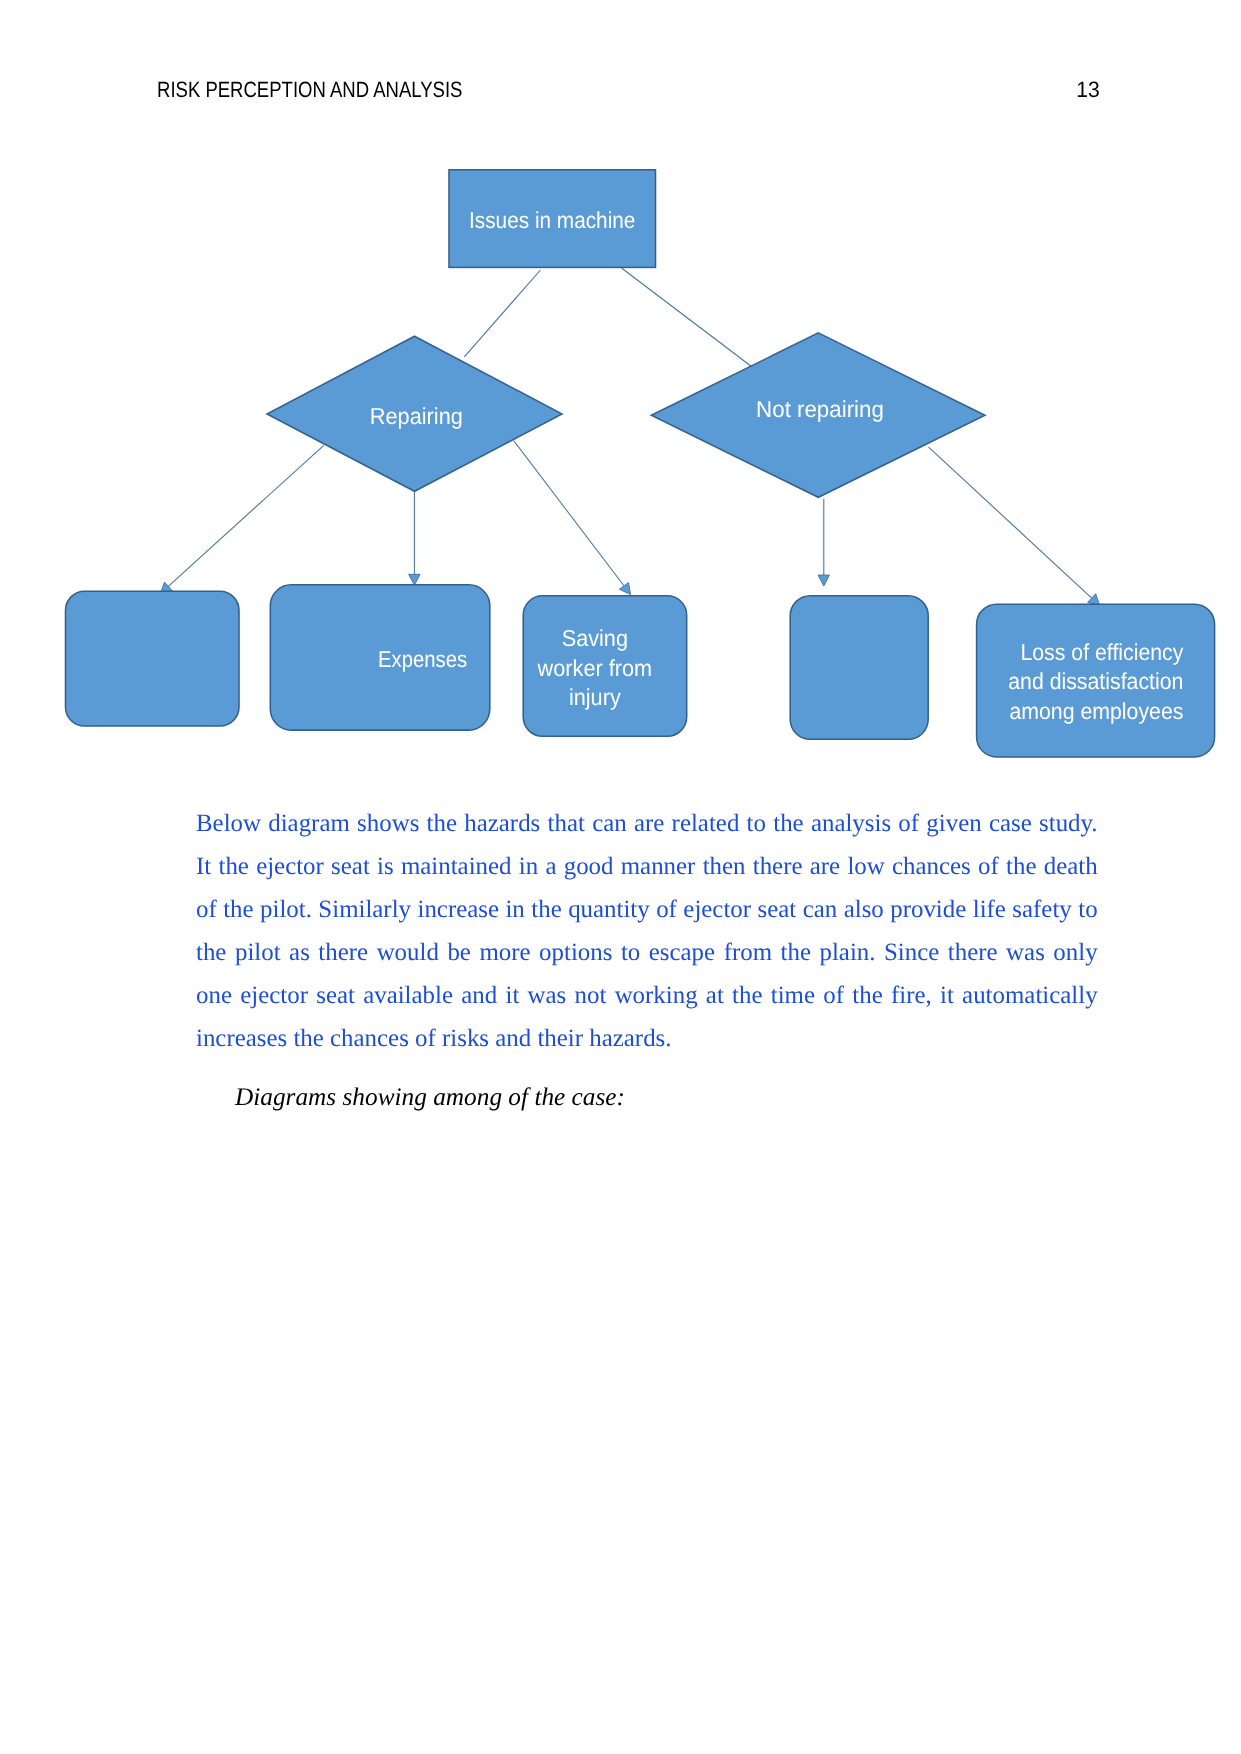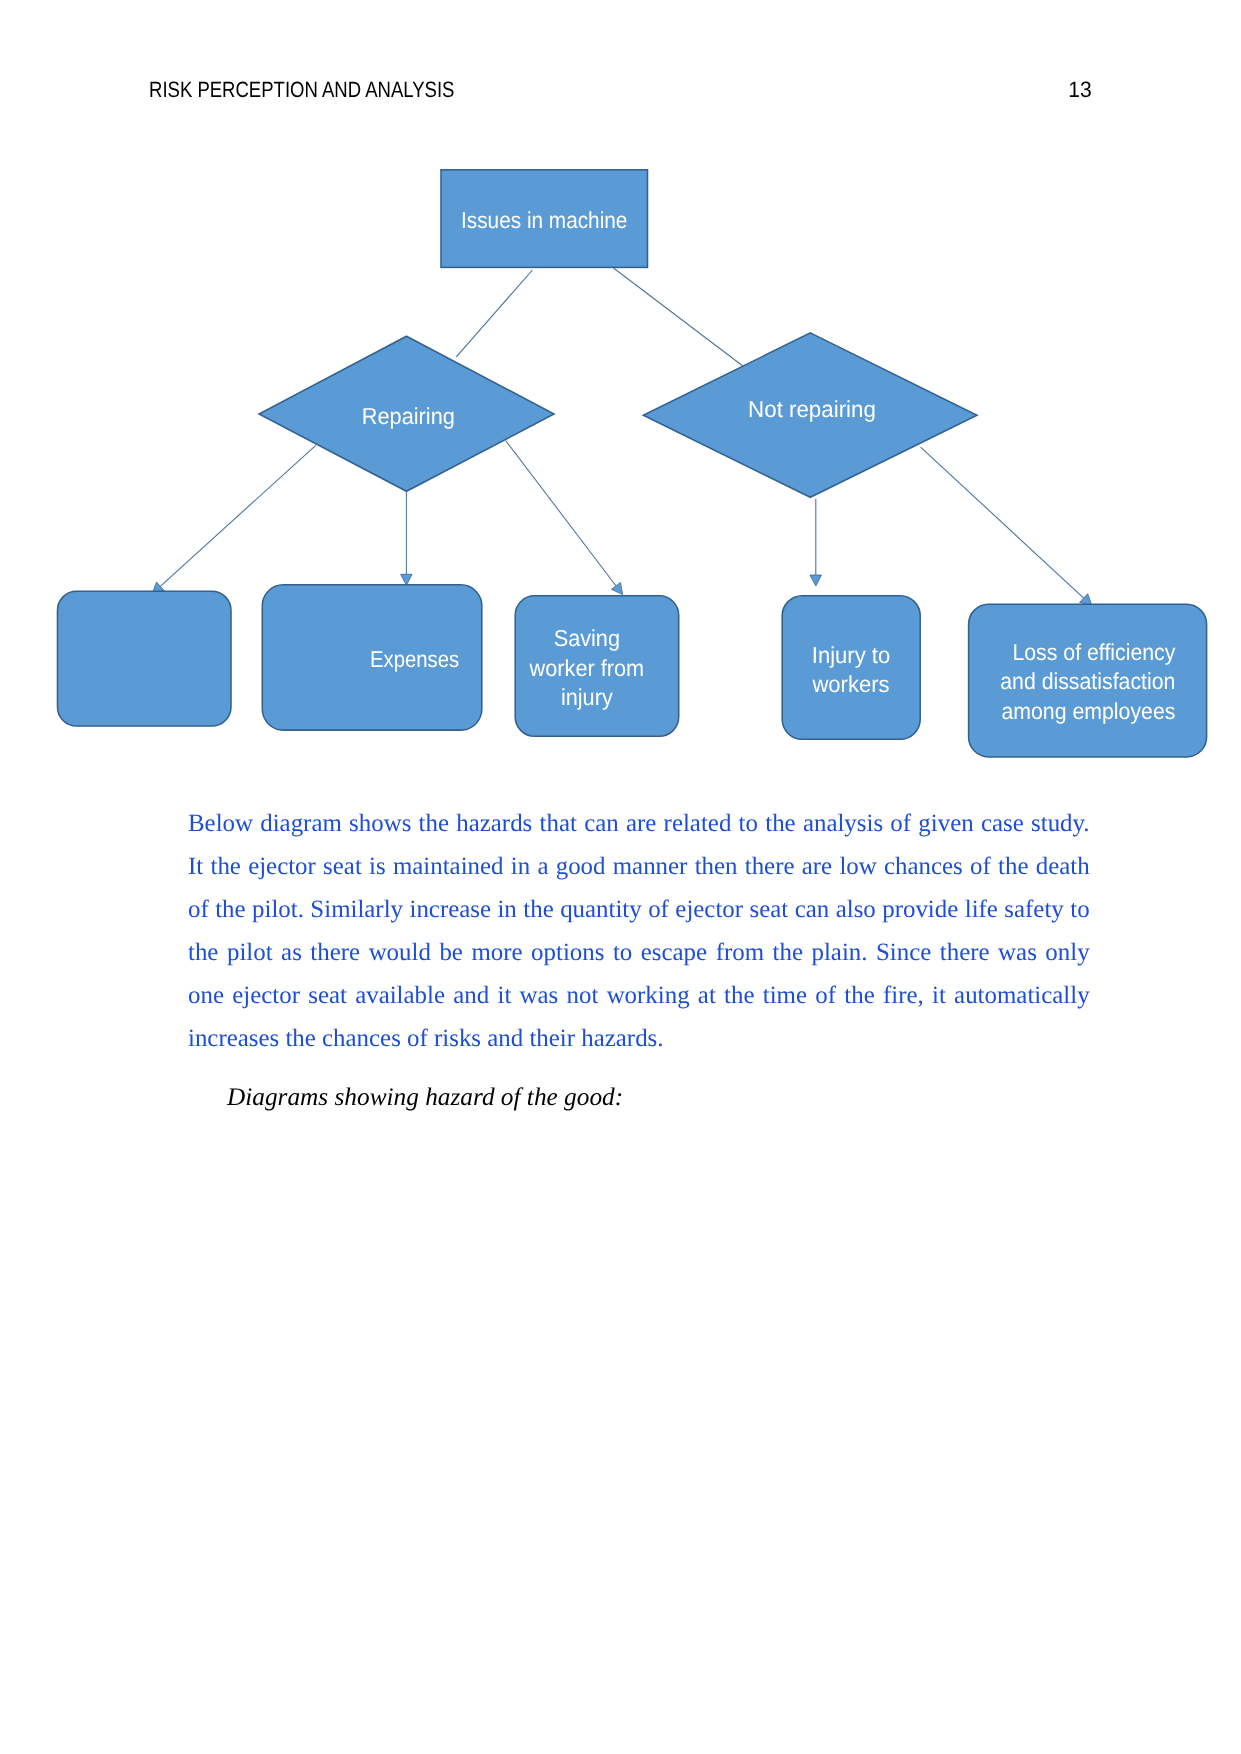--- a/index.html
+++ b/index.html
@@ -1,21 +1,21 @@
 <!DOCTYPE html>
 <html><head>
 <meta charset="utf-8">
 <title>Risk Perception and Analysis</title>
 <style>
   html, body { margin:0; padding:0; background:#ffffff; }
   * { -webkit-font-smoothing:antialiased; -moz-osx-font-smoothing:grayscale;
       text-rendering:geometricPrecision; }
   body { width:1241px; height:1754px; position:relative; overflow:hidden;
          font-family:"Liberation Serif", serif; color:#000; }
-  .page { position:absolute; inset:0; }
+  .page { position:absolute; inset:0;margin-left:8px; }
   #doc-header, #body-text, #caption-line, .node-label {
     backface-visibility:hidden; will-change:transform; }
 
   
   #doc-header { position:absolute; left:149.0px; top:76.5px; width:943px; height:24px; }
   #header-title { position:absolute; left:0; top:0; font-family:"Liberation Sans", sans-serif;
                   font-size:22.2px; color:#000; white-space:nowrap;
                   transform:scaleX(0.835); transform-origin:0 0; }
   #header-page-number { position:absolute; right:0; top:0; font-family:"Liberation Sans", sans-serif;
                   font-size:22.2px; color:#000; transform:scaleX(0.95); transform-origin:100% 0; }
@@ -100,24 +100,21 @@
     </div>
     <div class="node-label" style="left:643.3px; top:325px; width:333.7px; height:164.4px; --dy:2.1px; --sx:0.968; --dx:1.9px;">
       <span>Not repairing</span>
     </div>
     <div class="node-label" style="left:262.3px; top:584.8px; width:203px; height:145.3px;justify-content:flex-end; --dy:2.0px; --sx:0.882;">
       <span>Expenses</span>
     </div>
     <div class="node-label" style="left:515.2px; top:595.8px; width:143px; height:140.5px; --dy:2.0px; --sx:0.941;">
       <span>Saving<br>worker from<br>injury</span>
     </div>
-    <div class="node-label" style="left:782.2px; top:595.8px; width:138px; height:143.5px; --dy:2.3px; --sx:0.957;">
-      <span>Injury to<br>workers</span>
-    </div>
     <div class="node-label" style="left:968.6px; top:604.3px; width:238px; height:152.6px;text-align:right; --dy:1.8px; --sx:0.924;">
       <span>Loss of efficiency<br>and dissatisfaction<br>among employees</span>
     </div>
   </div>
 
   <div id="body-text">Below diagram shows the hazards that can are related to the analysis of given case study. It the ejector seat is maintained in a good manner then there are low chances of the death of the pilot. Similarly increase in the quantity of ejector seat can also provide life safety to the pilot as there would be more options to escape from the plain. Since there was only one ejector seat available and it was not working at the time of the fire, it automatically increases the chances of risks and their hazards.</div>
-  <div id="caption-line">Diagrams showing hazard of the good:</div>
+  <div id="caption-line">Diagrams showing among of the case:</div>
 
 </div>
 
 </body></html>

